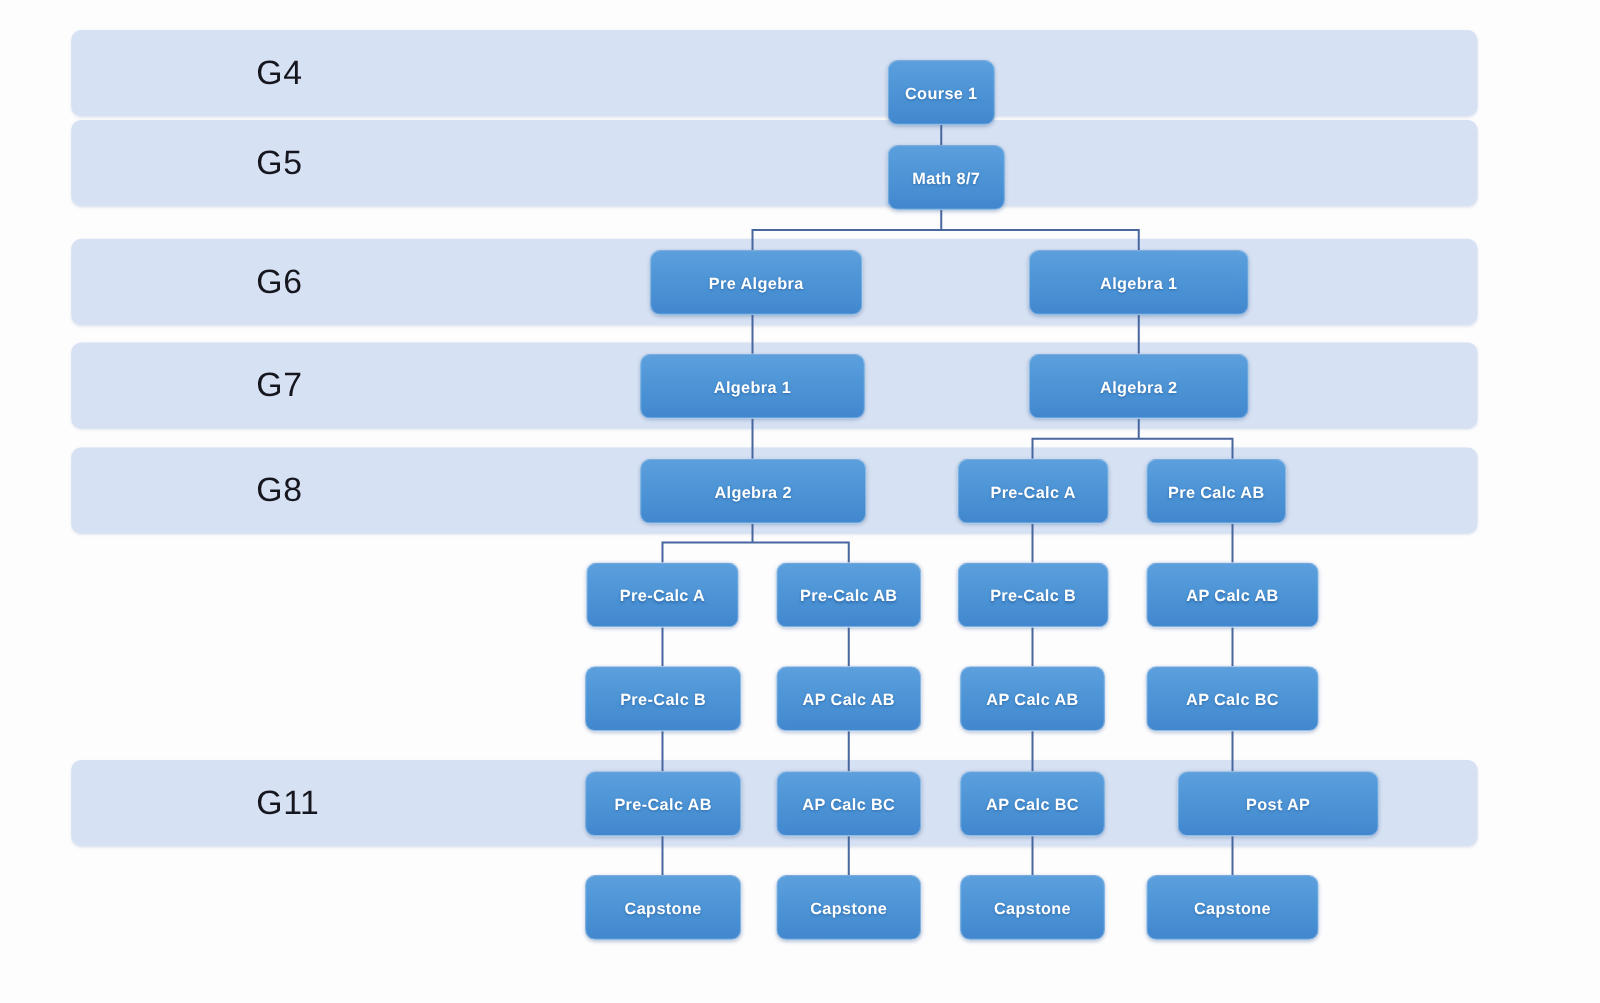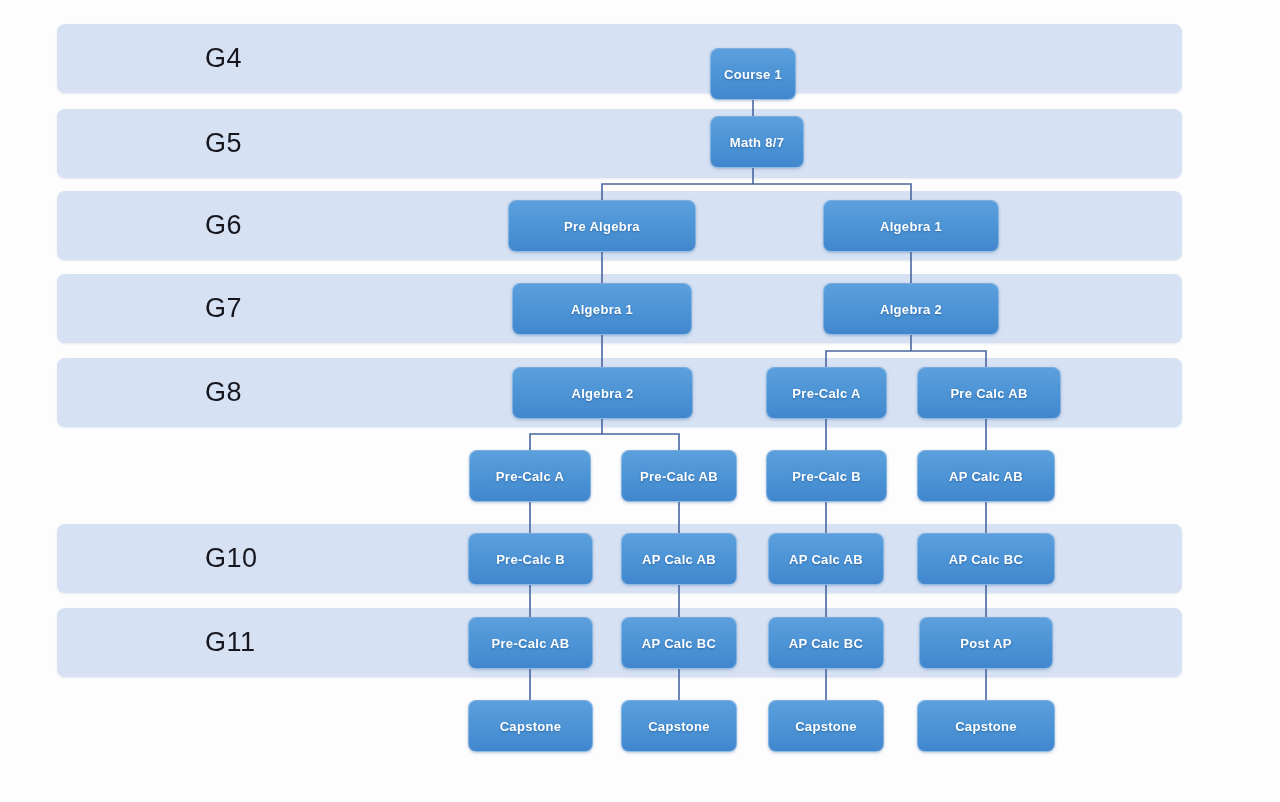--- a/index.html
+++ b/index.html
@@ -34,71 +34,68 @@
   }
 </style>
 </head>
 <body>
 
 <div class="stage">
 
   <div class="band" style="top:24px">
       <span class="grade">G4</span>
     </div>
-  <div class="band" style="top:109px">
+  <div class="band" style="top:96px">
       <span class="grade">G5</span>
     </div>
   <div class="band" style="top:191px">
       <span class="grade">G6</span>
     </div>
   <div class="band" style="top:274px">
       <span class="grade">G7</span>
     </div>
   <div class="band" style="top:358px">
       <span class="grade">G8</span>
-    </div>
-  <div class="band" style="top:524px">
-      <span class="grade">G10</span>
     </div>
   <div class="band" style="top:608px">
       <span class="grade">G11</span>
     </div>
 
   <svg class="wires" width="1280" height="802" viewBox="0 0 1280 802">
     <path fill="none" stroke="#48679f" stroke-width="1.6" d="M753 85 V116
          M753 168 V184 M602 200 V184 H911 V200
          M602 252 V283 M911 252 V283
          M602 335 V367
          M911 335 V351 M826 367 V351 H986 V367
          M602 419 V434 M530 450 V434 H679 V450
          M826 419 V450 M986 419 V450
          M530 502 V533 M679 502 V533 M826 502 V533 M986 502 V533
          M530 585 V617 M679 585 V617 M826 585 V617 M986 585 V617
          M530 669 V700 M679 669 V700 M826 669 V700 M986 669 V700"></path>
   </svg>
 
   <div class="node" style="left:710px;top:48px;width:86px">Course 1</div>
   <div class="node" style="left:710px;top:116px;width:94px">Math 8/7</div>
-  <div class="node" style="left:508px;top:200px;width:188px">Pre Algebra</div>
+  <div class="node" style="left:520px;top:200px;width:170px">Pre Algebra</div>
   <div class="node" style="left:823px;top:200px;width:176px">Algebra 1</div>
   <div class="node" style="left:512px;top:283px;width:180px">Algebra 1</div>
   <div class="node" style="left:823px;top:283px;width:176px">Algebra 2</div>
   <div class="node" style="left:512px;top:367px;width:181px">Algebra 2</div>
   <div class="node" style="left:766px;top:367px;width:121px">Pre-Calc A</div>
-  <div class="node" style="left:917px;top:367px;width:144px">Pre Calc AB</div>
+  <div class="node" style="left:917px;top:367px;width:112px">Pre Calc AB</div>
   <div class="node" style="left:469px;top:450px;width:122px">Pre-Calc A</div>
   <div class="node" style="left:621px;top:450px;width:116px">Pre-Calc AB</div>
   <div class="node" style="left:766px;top:450px;width:121px">Pre-Calc B</div>
   <div class="node" style="left:917px;top:450px;width:138px">AP Calc AB</div>
   <div class="node" style="left:468px;top:533px;width:125px">Pre-Calc B</div>
   <div class="node" style="left:621px;top:533px;width:116px">AP Calc AB</div>
   <div class="node" style="left:768px;top:533px;width:116px">AP Calc AB</div>
   <div class="node" style="left:917px;top:533px;width:138px">AP Calc BC</div>
   <div class="node" style="left:468px;top:617px;width:125px">Pre-Calc AB</div>
   <div class="node" style="left:621px;top:617px;width:116px">AP Calc BC</div>
   <div class="node" style="left:768px;top:617px;width:116px">AP Calc BC</div>
-  <div class="node" style="left:919px;top:617px;width:134px">Post AP</div>
+  <div class="node" style="left:942px;top:617px;width:161px">Post AP</div>
   <div class="node" style="left:468px;top:700px;width:125px">Capstone</div>
   <div class="node" style="left:621px;top:700px;width:116px">Capstone</div>
   <div class="node" style="left:768px;top:700px;width:116px">Capstone</div>
   <div class="node" style="left:917px;top:700px;width:138px">Capstone</div>
 
 </div>
 
 </body></html>

